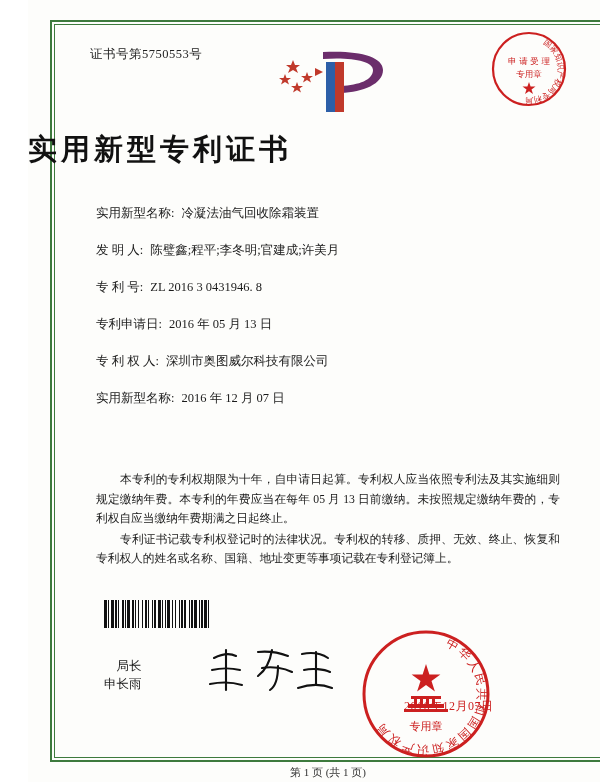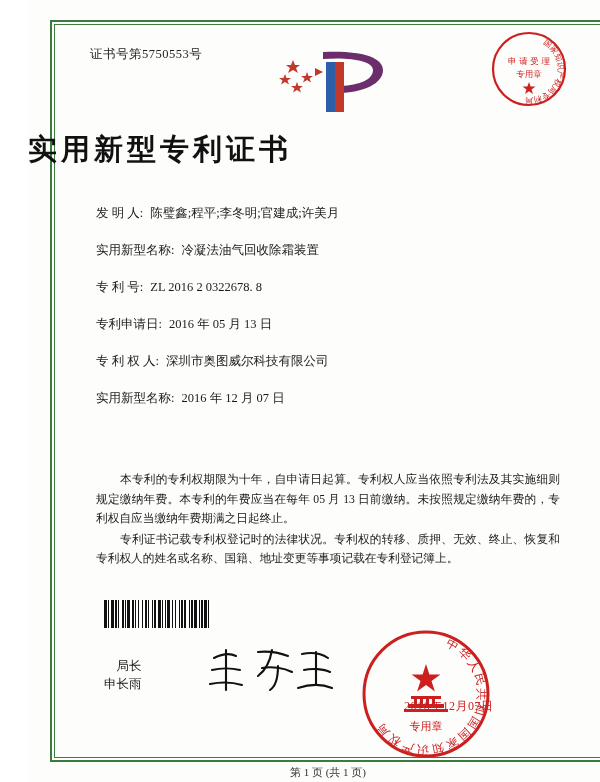--- a/index.html
+++ b/index.html
@@ -201,30 +201,30 @@
       <text x="39" y="34" text-anchor="middle" font-family="DejaVu Sans, sans-serif" font-size="8.5" fill="#cc2020">申 请 受 理</text>
       <text x="39" y="47" text-anchor="middle" font-family="DejaVu Sans, sans-serif" font-size="8.5" fill="#cc2020">专用章</text>
       <polygon points="39,52 40.6,56.6 45.5,56.6 41.5,59.5 43,64 39,61.2 35,64 36.5,59.5 32.5,56.6 37.4,56.6" fill="#cc2020"></polygon>
     </svg>
   </div>
 
   <div class="doc-title">实用新型专利证书</div>
 
   <div class="fields">
     <div class="field-row">
+      <span class="field-label">实用新型名称:</span>
+      <span class="field-value">冷凝法油气回收除霜装置</span>
+    </div>
+    <div class="field-row">
       <span class="field-label">发 明 人:</span>
       <span class="field-value">陈璧鑫;程平;李冬明;官建成;许美月</span>
     </div>
     <div class="field-row">
-      <span class="field-label">实用新型名称:</span>
-      <span class="field-value">冷凝法油气回收除霜装置</span>
-    </div>
-    <div class="field-row">
       <span class="field-label">专 利 号:</span>
-      <span class="field-value">ZL 2016 2 0322678. 8</span>
+      <span class="field-value">ZL 2016 3 0431946. 8</span>
     </div>
     <div class="field-row">
       <span class="field-label">专利申请日:</span>
       <span class="field-value">2016 年 05 月 13 日</span>
     </div>
     <div class="field-row">
       <span class="field-label">专 利 权 人:</span>
       <span class="field-value">深圳市奥图威尔科技有限公司</span>
     </div>
     <div class="field-row">

